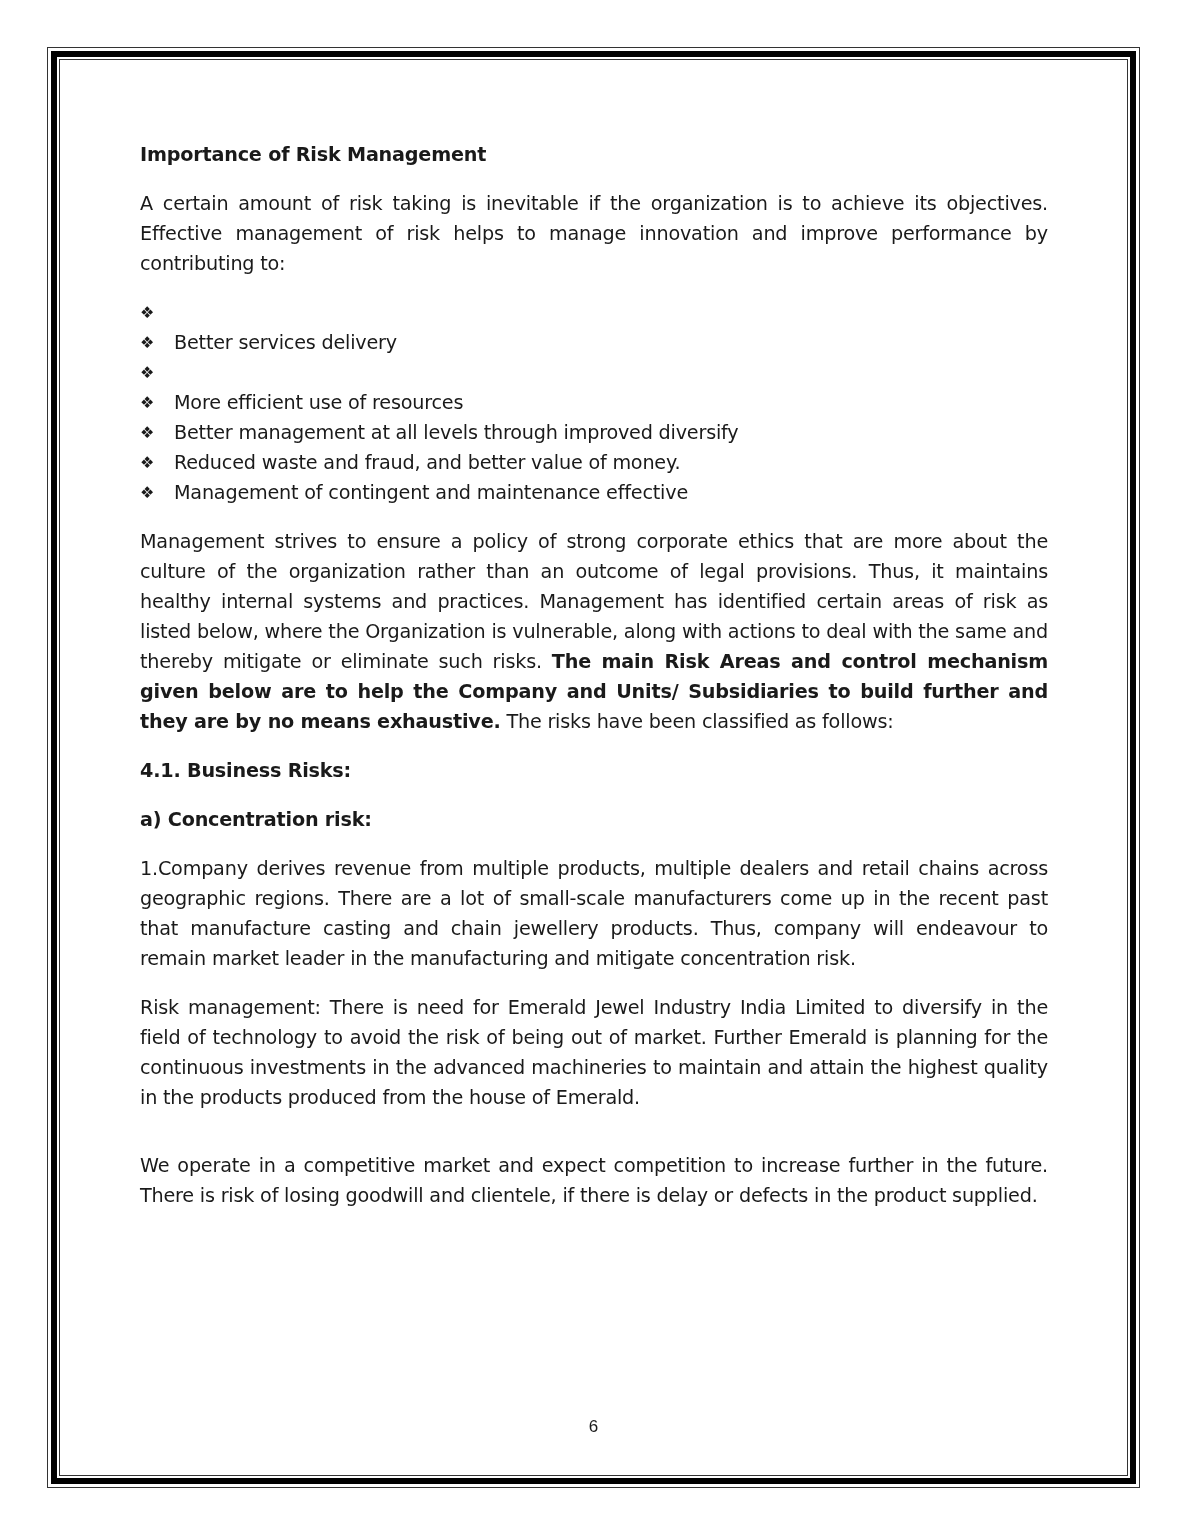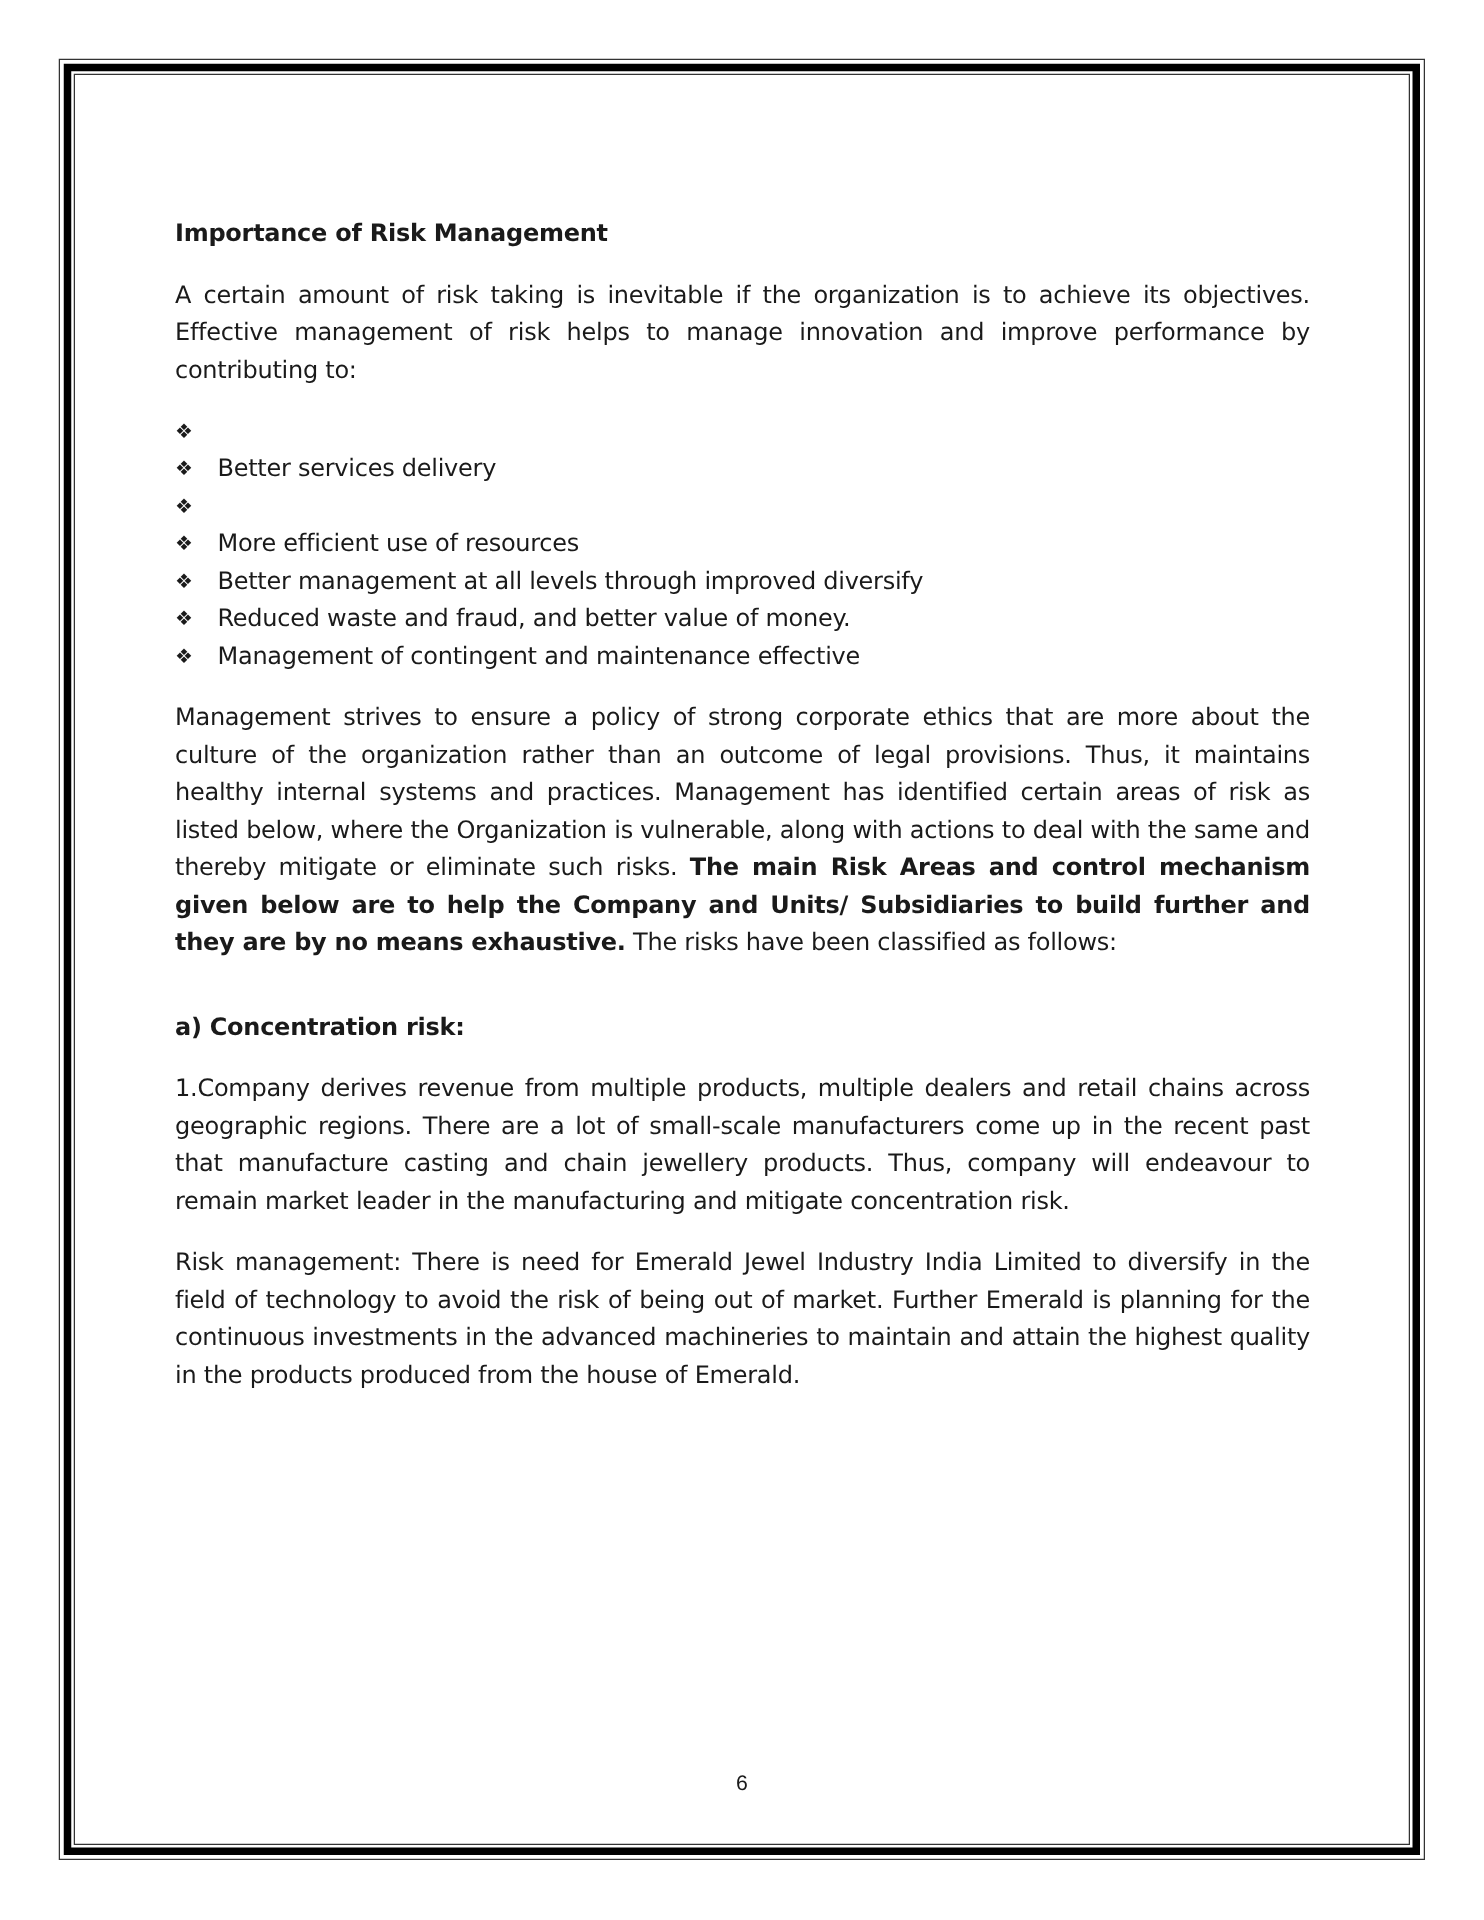--- a/index.html
+++ b/index.html
@@ -5,21 +5,21 @@
   html, body { margin:0; padding:0; background:#fff; }
   body { width:1187px; height:1536px; position:relative; overflow:hidden;
          font-family:"DejaVu Sans", sans-serif; color:#1a1a1a; }
   .border-outer { position:absolute; left:47px; top:47px; width:1093px; height:1441px;
                   border:1.5px solid #333; box-sizing:border-box; }
   .border-thick { position:absolute; left:51px; top:51px; width:1085px; height:1433px;
                   border:6px solid #000; box-sizing:border-box; }
   .border-inner { position:absolute; left:59px; top:59px; width:1069px; height:1417px;
                   border:1.5px solid #333; box-sizing:border-box; }
   .content { position:absolute; left:140px; top:140px; width:908px;
-             font-size:19.2px; line-height:30px; letter-spacing:-0.2px;margin-top:32px; }
+             font-size:19.2px; line-height:30px; letter-spacing:-0.2px; }
   .content p { margin:0; text-align:justify; }
   .heading { font-weight:bold; margin:0; }
   .gap { height:19px; }
   ul.bullets { list-style:none; margin:0; padding:0; }
   ul.bullets li { display:flex; align-items:flex-start; }
   .bullet-icon { width:34px; flex:0 0 34px; font-size:16px; line-height:30px; }
   .page-number { position:absolute; left:0; width:1187px; top:1417px; text-align:center;
                  font-size:17px; font-family:"Liberation Sans", sans-serif; }
 </style>
 </head>
@@ -58,23 +58,25 @@
         <span>Reduced waste and fraud, and better value of money.</span>
       </li>
     <li>
         <span class="bullet-icon">❖</span>
         <span>Management of contingent and maintenance effective</span>
       </li>
   </ul>
   <div class="gap"></div>
   <p><span>Management strives to ensure a policy of strong corporate ethics that are more about the culture of the organization rather than an outcome of legal provisions. Thus, it maintains healthy internal systems and practices. Management has identified certain areas of risk as listed below, where the Organization is vulnerable, along with actions to deal with the same and thereby mitigate or eliminate such risks. </span><b>The main Risk Areas and control mechanism given below are to help the Company and Units/ Subsidiaries to build further and they are by no means exhaustive.</b><span> The risks have been classified as follows:</span></p>
   <div class="gap"></div>
+  <p class="heading">4.1. Business Risks:</p>
   <div class="gap"></div>
   <p class="heading">a) Concentration risk:</p>
   <div class="gap"></div>
   <p>1.Company derives revenue from multiple products, multiple dealers and retail chains across geographic regions. There are a lot of small-scale manufacturers come up in the recent past that manufacture casting and chain jewellery products. Thus, company will endeavour to remain market leader in the manufacturing and mitigate concentration risk.</p>
   <div class="gap"></div>
   <p>Risk management: There is need for Emerald Jewel Industry India Limited to diversify in the field of technology to avoid the risk of being out of market. Further Emerald is planning for the continuous investments in the advanced machineries to maintain and attain the highest quality in the products produced from the house of Emerald.</p>
   <div class="gap"></div>
   <div class="gap"></div>
+  <p>We operate in a competitive market and expect competition to increase further in the future. There is risk of losing goodwill and clientele, if there is delay or defects in the product supplied.</p>
 </div>
 
 <div class="page-number">6</div>
 
 </body></html>

